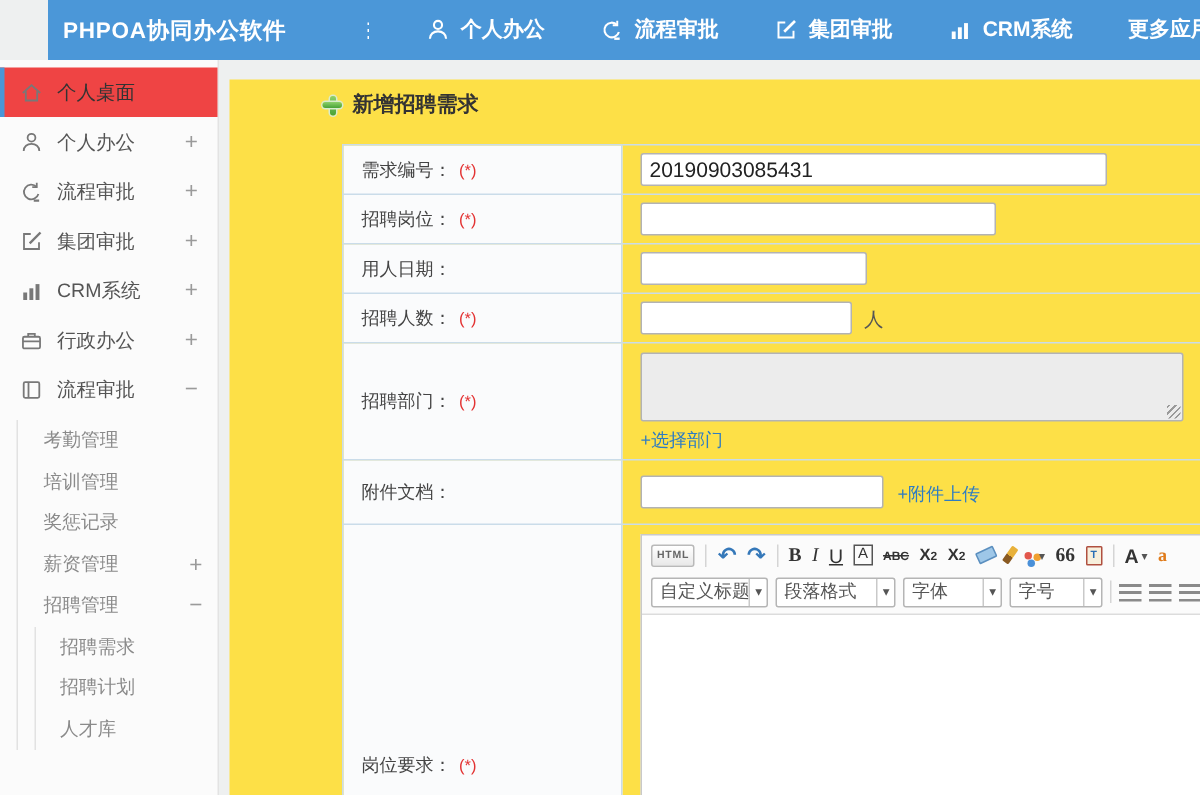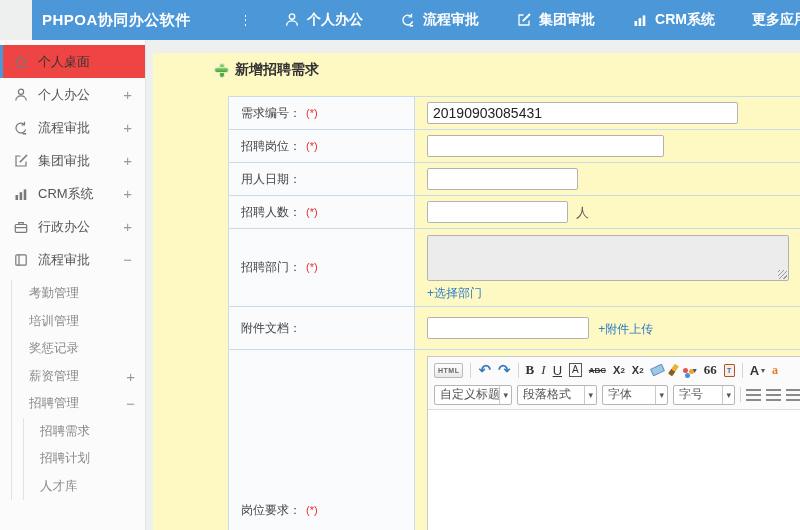--- a/index.html
+++ b/index.html
@@ -29,21 +29,21 @@
   .sb-label { flex:1 1 auto; white-space:nowrap; overflow:hidden; }
   .sb-expand { color:#9a9a9a; font-size:15px; font-weight:300; margin-left:4px; }
   .sb-sub1 { margin:4px 0 0 11px; border-left:1px solid #e2e2e2; }
   .sb-sub-item { height:27.5px; display:flex; align-items:center; padding:0 10px 0 17px;
     font-size:12.5px; color:#8a8a8a; cursor:pointer; }
   .sb-sub-item .sb-label { flex:1 1 auto; }
   .sb-sub2 { margin-left:11px; border-left:1px solid #e2e2e2; }
   .sb-sub2 .sb-sub-item { padding-left:16px; }
   
   .content-bg { position:absolute; left:147px; top:40px; right:0; bottom:0; background:#eef0f0; }
-  .panel { position:absolute; left:6px; top:13px; right:0; bottom:0; background:#fef9c3; }
+  .panel { position:absolute; left:6px; top:13px; right:0; bottom:0; background:#fde047; }
   .page-title { display:flex; align-items:center; margin:7px 0 0 62px; height:20px; }
   .plus-ic { position:relative; width:13px; height:13px; margin-right:7px; }
   .plus-ic::before { content:""; position:absolute; left:4.5px; top:0; width:4px; height:13px;
     background:linear-gradient(#8cd06a,#48a337); border-radius:2px; box-shadow:0 0 0 1px #d8eccd;}
   .plus-ic::after { content:""; position:absolute; top:4.5px; left:0; width:13px; height:4px;
     background:linear-gradient(#8cd06a,#48a337); border-radius:2px; box-shadow:0 0 0 1px #d8eccd;}
   .page-title span { font-size:14px; font-weight:bold; color:#333; }
   
   table.form { border-collapse:collapse; table-layout:fixed; width:640px; margin:16px 0 0 75px; }
   table.form td { border:1px solid #cadce9; vertical-align:middle; }

